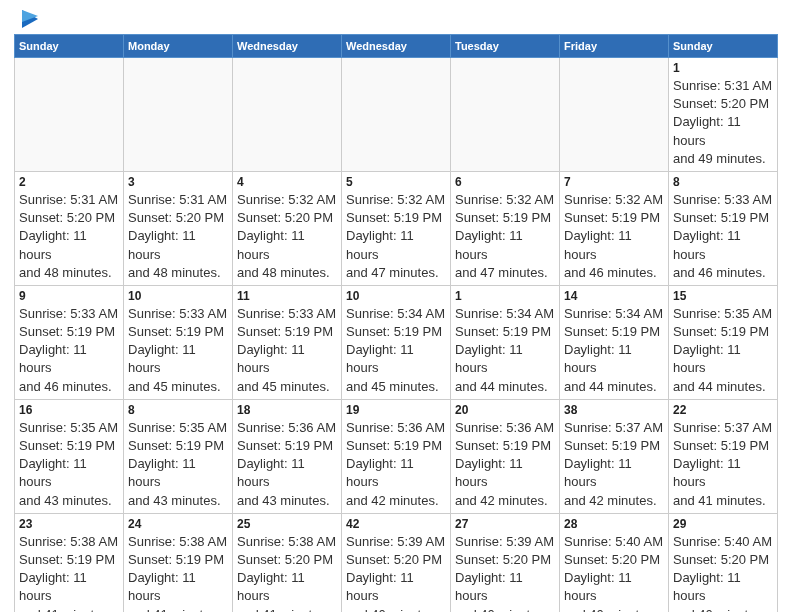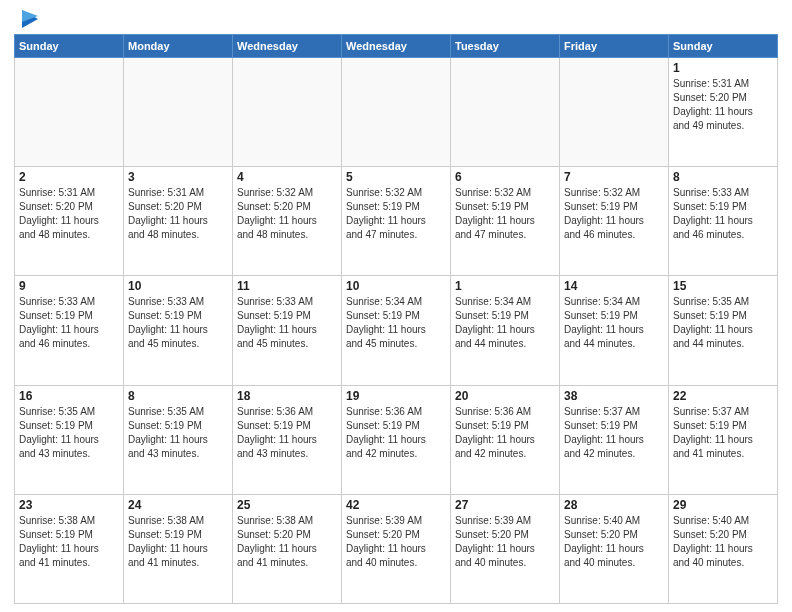--- a/index.html
+++ b/index.html
@@ -87,21 +87,21 @@
       background: #f9f9f9;
     }
     .day-number {
       font-size: 12px;
       font-weight: bold;
       color: #222;
       display: block;
       margin-bottom: 2px;
     }
     .day-info {
-      font-size: 10px;
+      font-size: 13px;
       color: #333;
       line-height: 1.4;
     }
   </style>
 </head>
 <body>
 
 <div class="page">
   <div class="header">
     <div class="logo-area">

